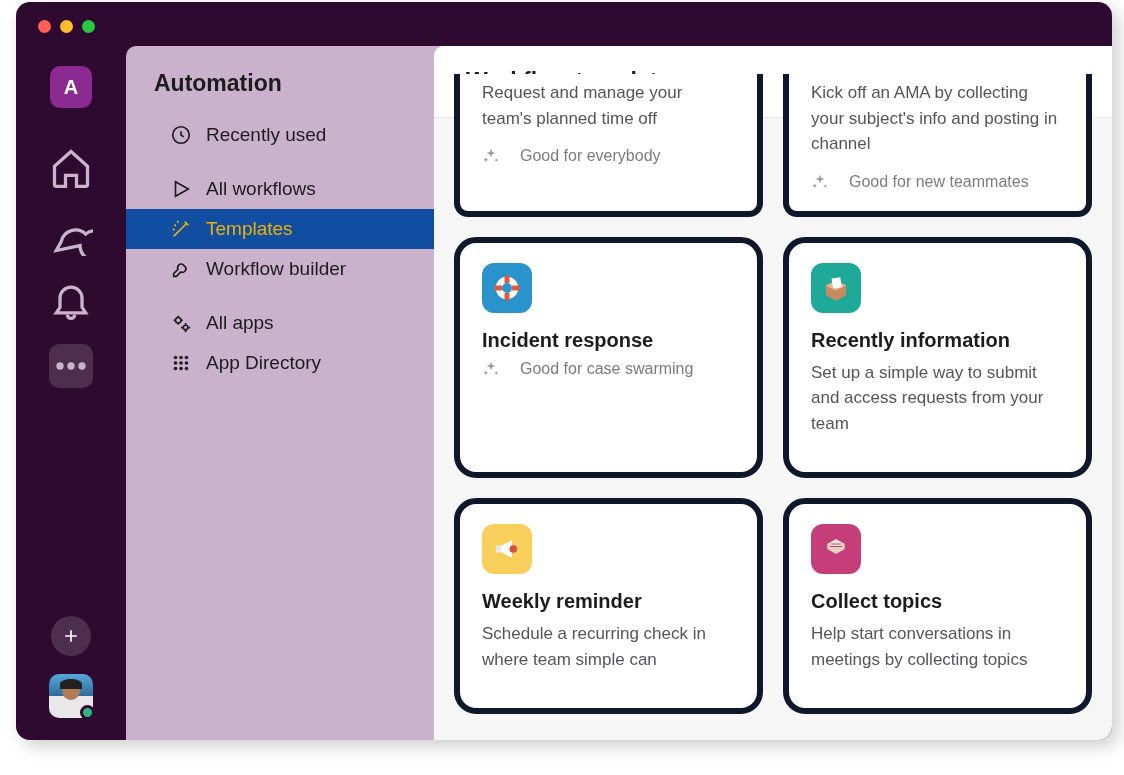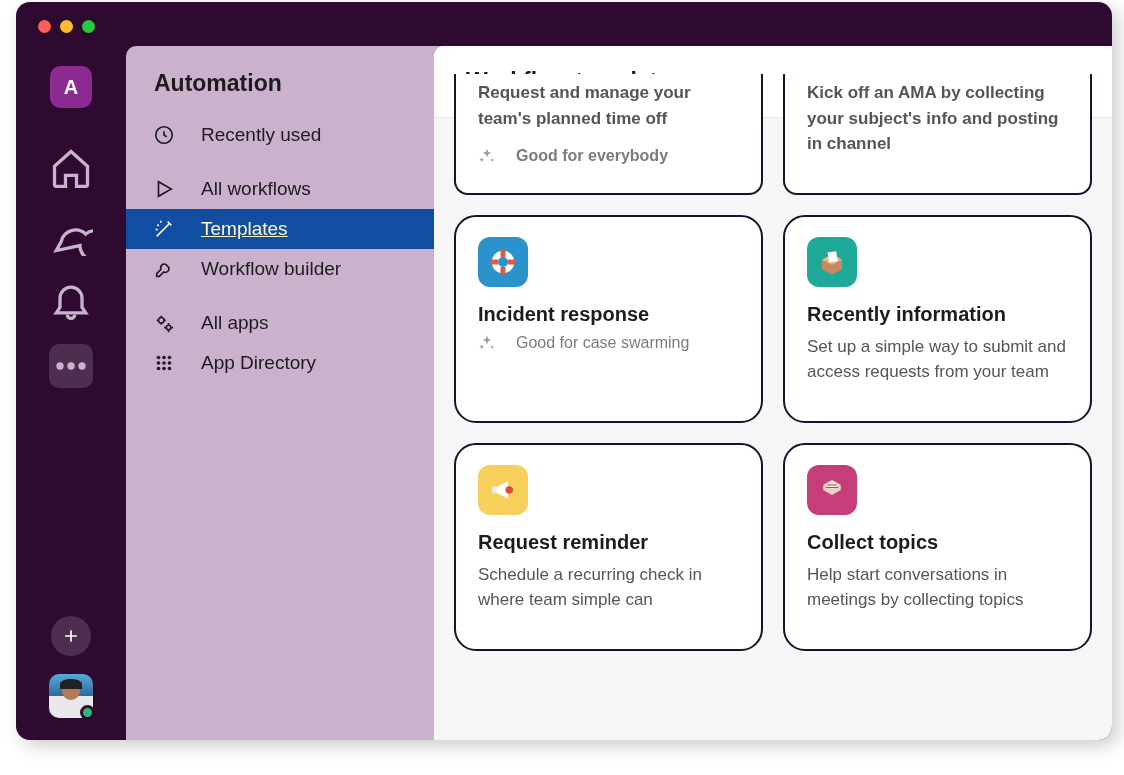--- a/index.html
+++ b/index.html
@@ -86,27 +86,27 @@
 }
 .panel-title {
   font-size: 23px;
   font-weight: 800;
   color: #1d1c1d;
   padding: 0 28px 18px;
 }
 .panel-item {
   display: flex;
   align-items: flex-end;
-  gap: 26px;
-  padding: 9px 27px;
+  gap: 14px;
+  padding: 9px 44px;
   font-size: 19px;
   color: #1d1c1d;
   cursor: pointer;
 }
-.panel-item.active { background: #114da0; color: #fef9c3; text-decoration: underline; }
+.panel-item.active { background: #114da0; color: #eab308; }
 .panel-item svg { width: 22px; height: 22px; flex-shrink: 0; }
 .panel-spacer { height: 14px; }
 
 .content {
   position: absolute;
   left: 418px;
   top: 44px;
   right: 0;
   bottom: 0;
   background: #f6f6f7;
@@ -124,25 +124,25 @@
 .grid {
   padding: 0 20px 20px;
   display: grid;
   grid-template-columns: 1fr 1fr;
   gap: 20px;
   overflow: hidden;
   margin-top: -44px;
 }
 .card {
   background: #fff;
-  border: 2px solid #0f172a;
+  border: 6px solid #0f172a;
   border-radius: 22px;
   padding: 20px 22px;
 }
-.card.cut-top { border-top: none; border-radius: 0 0 14px 14px; padding-top: 6px; font-weight: bold; }
+.card.cut-top { border-top: none; border-radius: 0 0 14px 14px; padding-top: 6px; }
 .card-icon {
   width: 50px; height: 50px; border-radius: 12px;
   display: flex; align-items: center; justify-content: center;
   margin-bottom: 16px;
 }
 .ci-blue { background: #2a93cc; }
 .ci-teal { background: #1ea999; }
 .ci-yellow { background: #f8cf5b; }
 .ci-pink { background: #c63e79; }
 .card-title { font-size: 20px; font-weight: 700; color: #1d1c1d; margin-bottom: 8px; }
@@ -271,20 +271,26 @@
         <div class="card-tag">
           <svg width="18" height="18" viewBox="0 0 24 24" fill="#9a989e">
               <path d="M12 2l1.5 4.5L18 8l-4.5 1.5L12 14l-1.5-4.5L6 8l4.5-1.5L12 2zM5 14l1 2 2 1-2 1-1 2-1-2-2-1 2-1 1-2zM19 15l.8 1.6 1.6.8-1.6.8-.8 1.6-.8-1.6-1.6-.8 1.6-.8.8-1.6z"></path>
             </svg>
           <span>Good for everybody</span>
         </div>
       </div>
 
       <div class="card cut-top">
         <div class="card-desc">Kick off an AMA by collecting your subject's info and posting in channel</div>
+        <div class="card-tag">
+          <svg width="18" height="18" viewBox="0 0 24 24" fill="#9a989e">
+              <path d="M12 2l1.5 4.5L18 8l-4.5 1.5L12 14l-1.5-4.5L6 8l4.5-1.5L12 2zM5 14l1 2 2 1-2 1-1 2-1-2-2-1 2-1 1-2zM19 15l.8 1.6 1.6.8-1.6.8-.8 1.6-.8-1.6-1.6-.8 1.6-.8.8-1.6z"></path>
+            </svg>
+          <span>Good for new teammates</span>
+        </div>
       </div>
 
       <div class="card">
         <div class="card-icon ci-blue">
           <svg viewBox="0 0 24 24" width="30" height="30">
               <circle cx="12" cy="12" r="9" fill="#fff"></circle>
               <circle cx="12" cy="12" r="4" fill="#2a93cc"></circle>
               <rect x="10" y="2" width="4" height="6" fill="#e05a3f"></rect>
               <rect x="10" y="16" width="4" height="6" fill="#e05a3f"></rect>
               <rect x="2" y="10" width="6" height="4" fill="#e05a3f"></rect>
@@ -313,21 +319,21 @@
       </div>
 
       <div class="card">
         <div class="card-icon ci-yellow">
           <svg viewBox="0 0 24 24" width="30" height="30">
               <path d="M6 10l10-5v14l-10-5v-4z" fill="#fff"></path>
               <circle cx="17" cy="12" r="3" fill="#d84b3f"></circle>
               <rect x="3" y="9" width="4" height="6" rx="1" fill="#e8e8e8"></rect>
             </svg>
         </div>
-        <div class="card-title">Request reminder</div>
+        <div class="card-title">Weekly reminder</div>
         <div class="card-desc">Schedule a recurring check in where team simple can</div>
       </div>
 
       <div class="card">
         <div class="card-icon ci-pink">
           <svg viewBox="0 0 24 24" width="30" height="30">
               <path d="M5 8l7-4 7 4-7 4-7-4z" fill="#f5e9dc"></path>
               <path d="M5 8v4l7 4 7-4V8l-7 4-7-4z" fill="#e8d5c0"></path>
               <path d="M8 8l8 0" stroke="#c63e79" stroke-width="0.8"></path>
               <path d="M7 10l10 0" stroke="#c63e79" stroke-width="0.8"></path>

